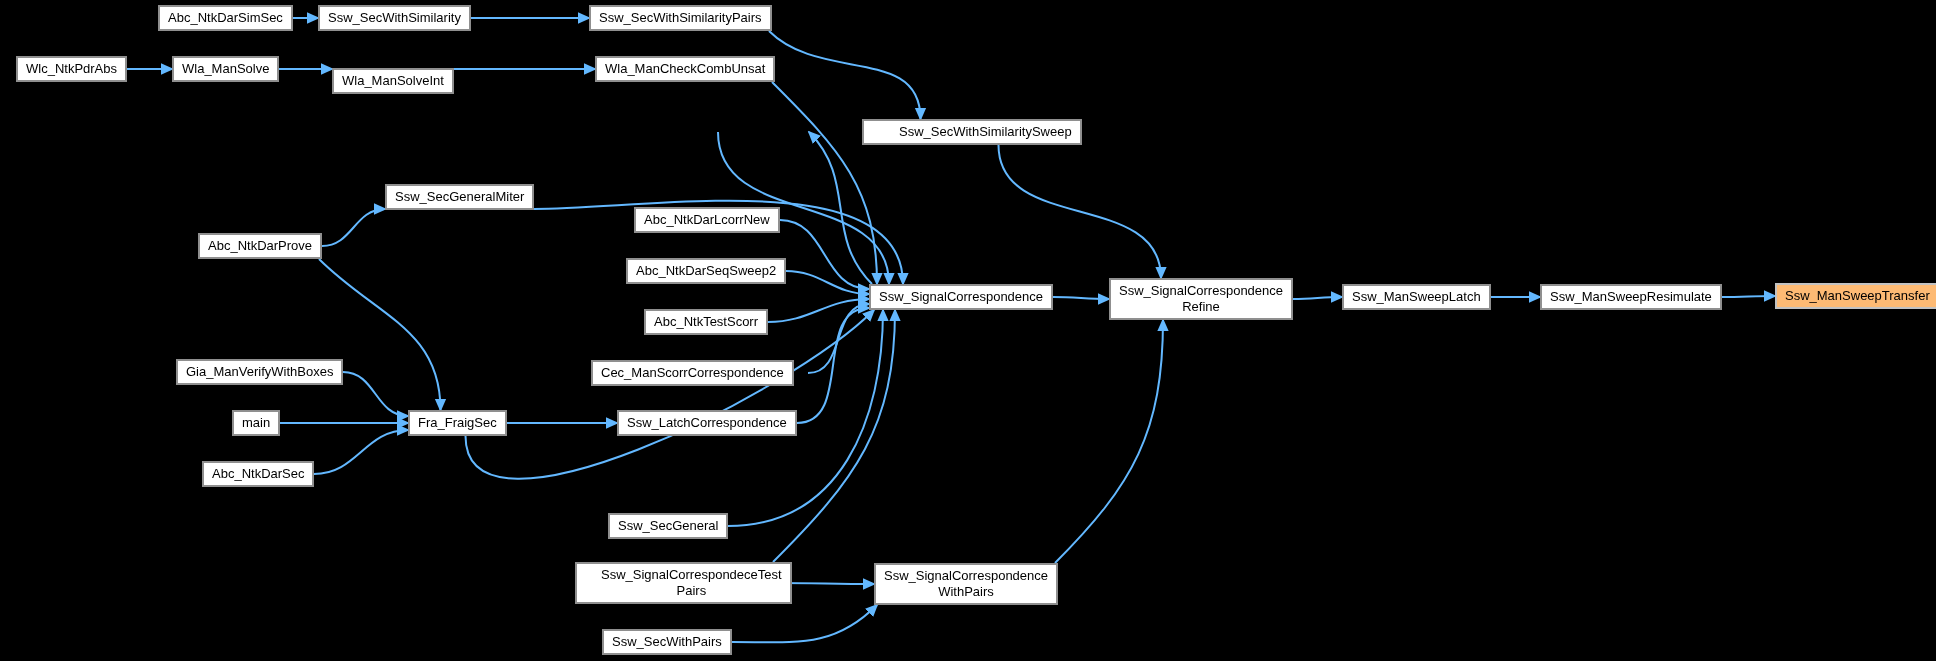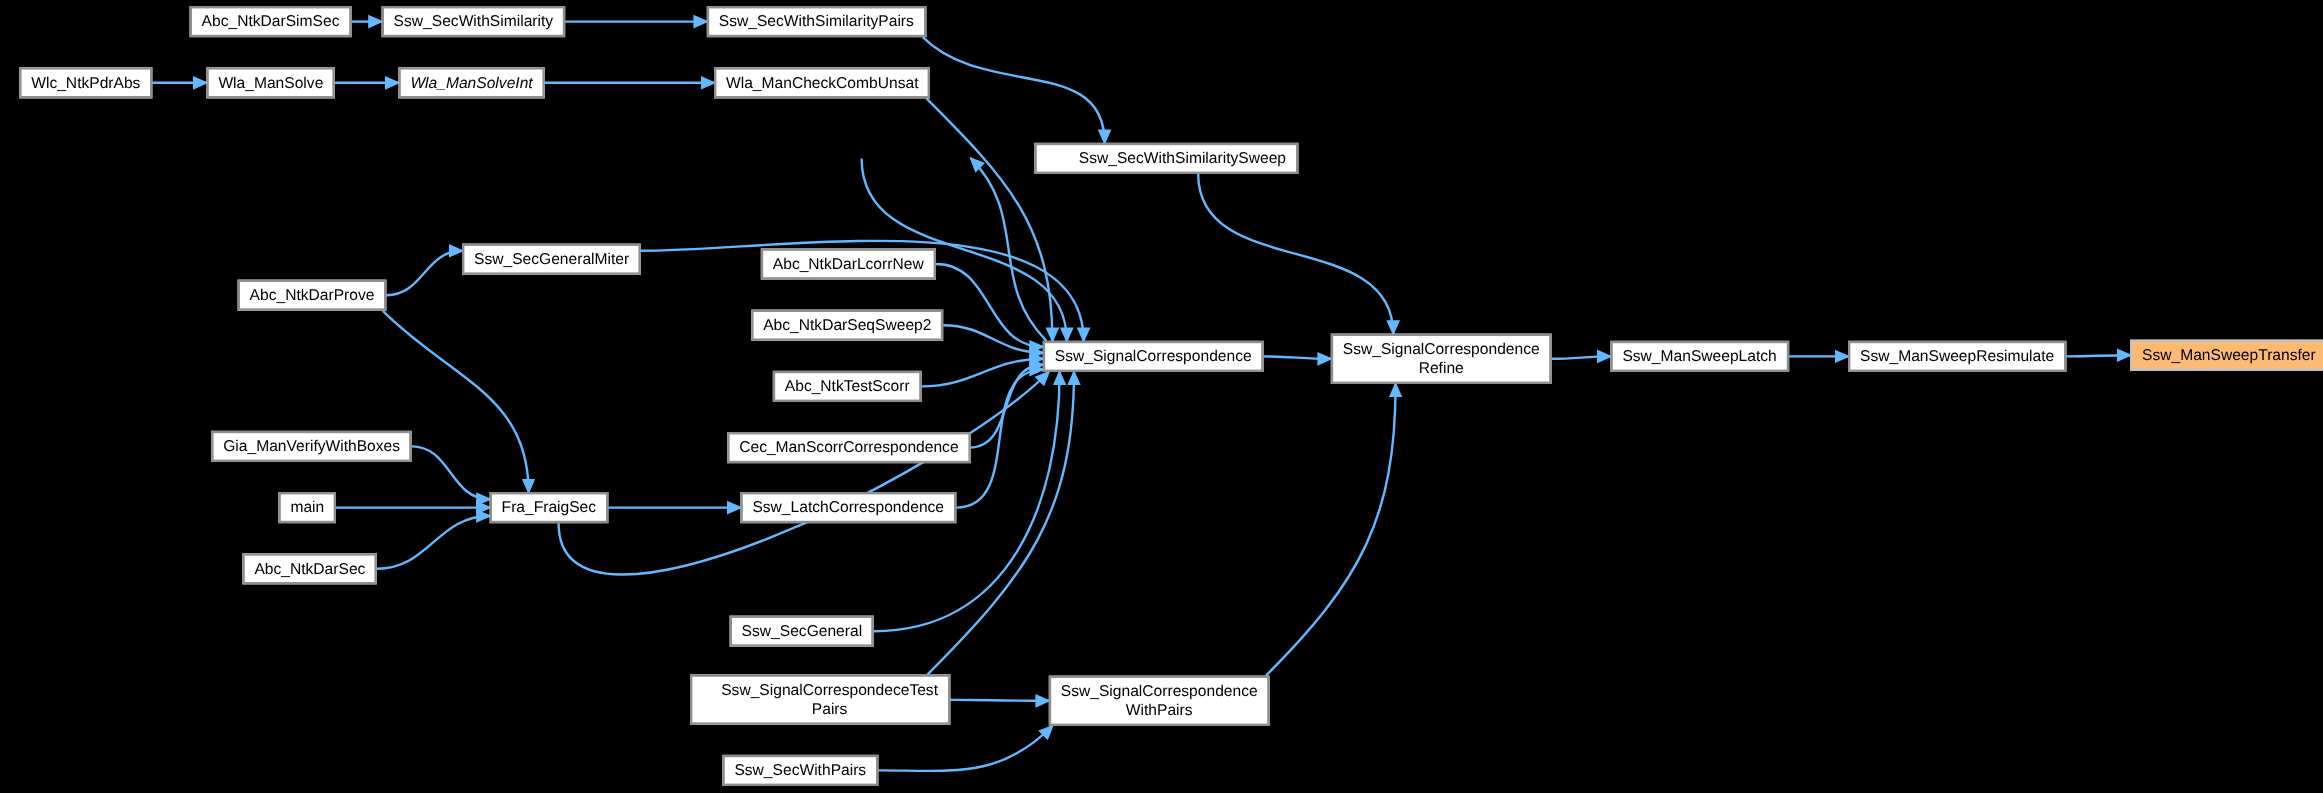--- a/index.html
+++ b/index.html
@@ -80,30 +80,30 @@
     </div>
     <div class="node" style="left: 577px; top: 5px;">
       <span class="line">Ssw_SecWithSimilarityPairs</span>
     </div>
     <div class="node" style="left: 4px; top: 56px;">
       <span class="line">Wlc_NtkPdrAbs</span>
     </div>
     <div class="node" style="left: 160px; top: 56px;">
       <span class="line">Wla_ManSolve</span>
     </div>
-    <div class="node" style="left: 320px; top: 56px; font-style: italic;">
+    <div class="node" style="left: 320px; top: 68px;">
       <span class="line">Wla_ManSolveInt</span>
     </div>
     <div class="node" style="left: 583px; top: 56px;">
       <span class="line">Wla_ManCheckCombUnsat</span>
     </div>
     <div class="node" style="left: 850px; top: 119px; padding-left: 35px;">
       <span class="line">Ssw_SecWithSimilaritySweep</span>
     </div>
-    <div class="node" style="left: 373px; top: 203px;">
+    <div class="node" style="left: 373px; top: 184px;">
       <span class="line">Ssw_SecGeneralMiter</span>
     </div>
     <div class="node" style="left: 622px; top: 207px;">
       <span class="line">Abc_NtkDarLcorrNew</span>
     </div>
     <div class="node" style="left: 186px; top: 233px;">
       <span class="line">Abc_NtkDarProve</span>
     </div>
     <div class="node" style="left: 614px; top: 258px;">
       <span class="line">Abc_NtkDarSeqSweep2</span>
@@ -123,21 +123,21 @@
     </div>
     <div class="node" style="left: 1528px; top: 284px;">
       <span class="line">Ssw_ManSweepResimulate</span>
     </div>
     <div class="node" style="left: 632px; top: 309px;">
       <span class="line">Abc_NtkTestScorr</span>
     </div>
     <div class="node" style="left: 164px; top: 359px;">
       <span class="line">Gia_ManVerifyWithBoxes</span>
     </div>
-    <div class="node" style="left: 594px; top: 360px;">
+    <div class="node" style="left: 579px; top: 360px;">
       <span class="line">Cec_ManScorrCorrespondence</span>
     </div>
     <div class="node" style="left: 220px; top: 410px;">
       <span class="line">main</span>
     </div>
     <div class="node" style="left: 396px; top: 410px;">
       <span class="line">Fra_FraigSec</span>
     </div>
     <div class="node" style="left: 605px; top: 410px;">
       <span class="line">Ssw_LatchCorrespondence</span>

